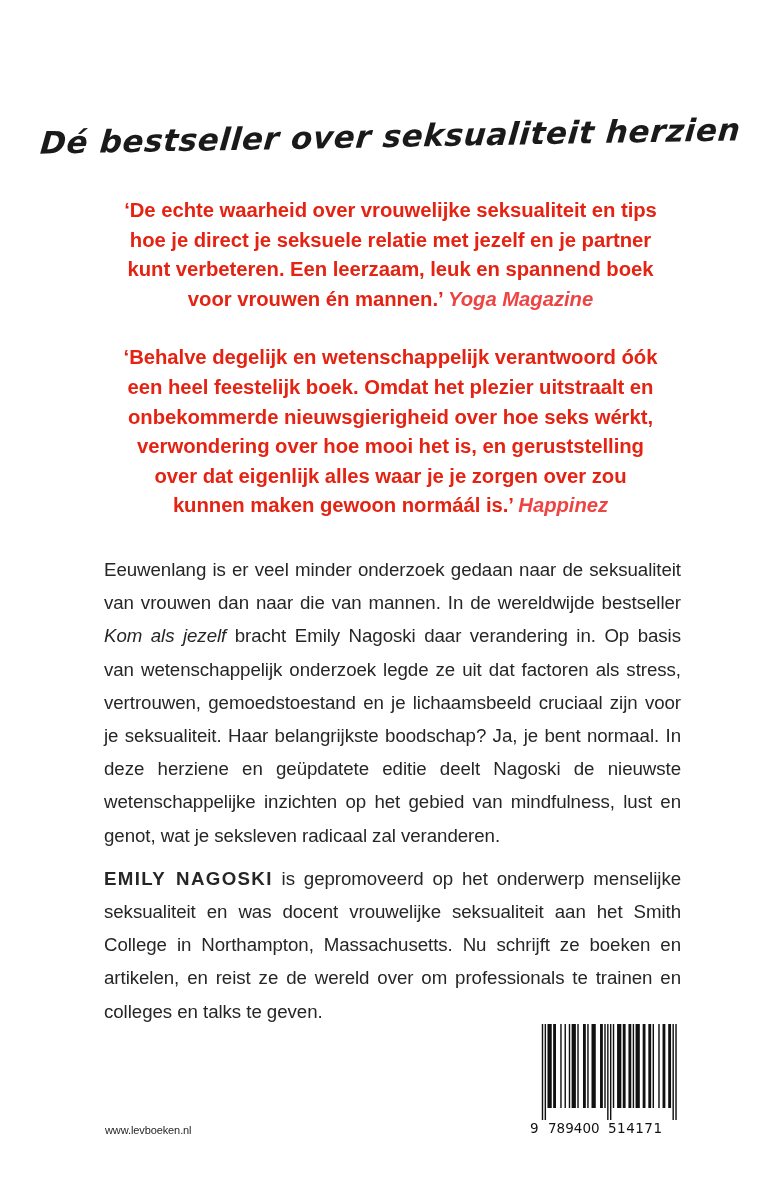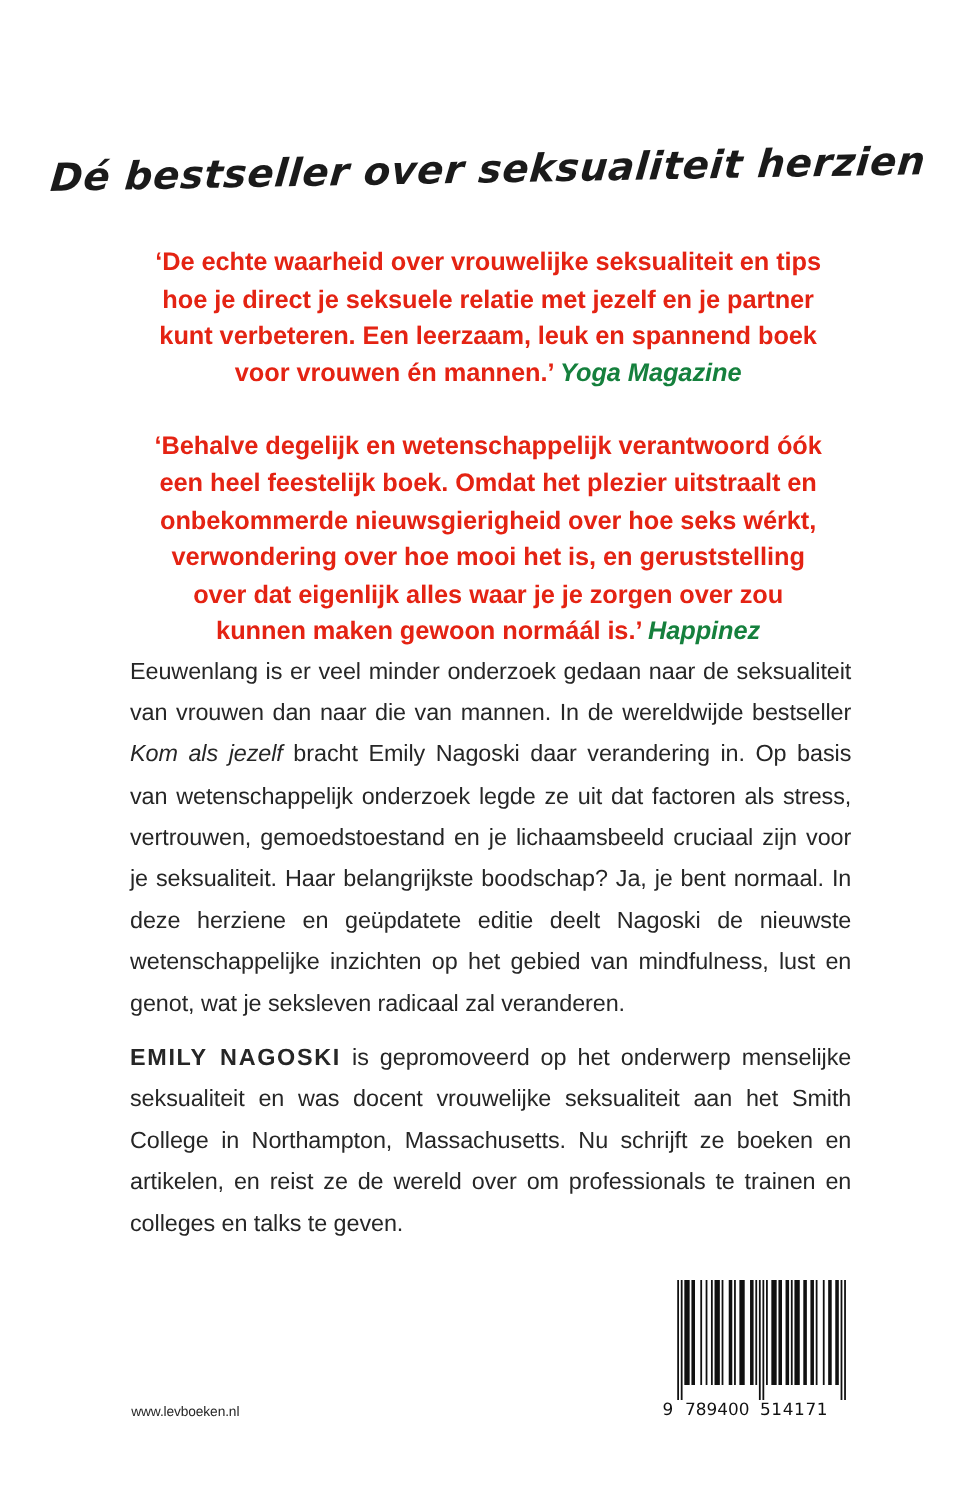--- a/index.html
+++ b/index.html
@@ -50,31 +50,31 @@
     font-size: 20.3px;
     line-height: 29.6px;
     font-weight: 700;
     text-align: center;
     letter-spacing: -0.05px;
   }
   .quote + .quote {
     margin-top: 29px;
   }
   .quote .source {
-    color: #15803d;
+    color: #ef4444;
     font-weight: 700;
     font-style: italic;
   }
 
   
   .bodycopy {
     position: absolute;
     left: 104px;
     width: 577px;
-    top: 520px;
+    top: 553px;
   }
   .para {
     color: #262626;
     font-size: 18.7px;
     line-height: 33.2px;
     text-align: justify;
     text-justify: inter-word;
     font-weight: 400;
     letter-spacing: -0.06px;
   }

